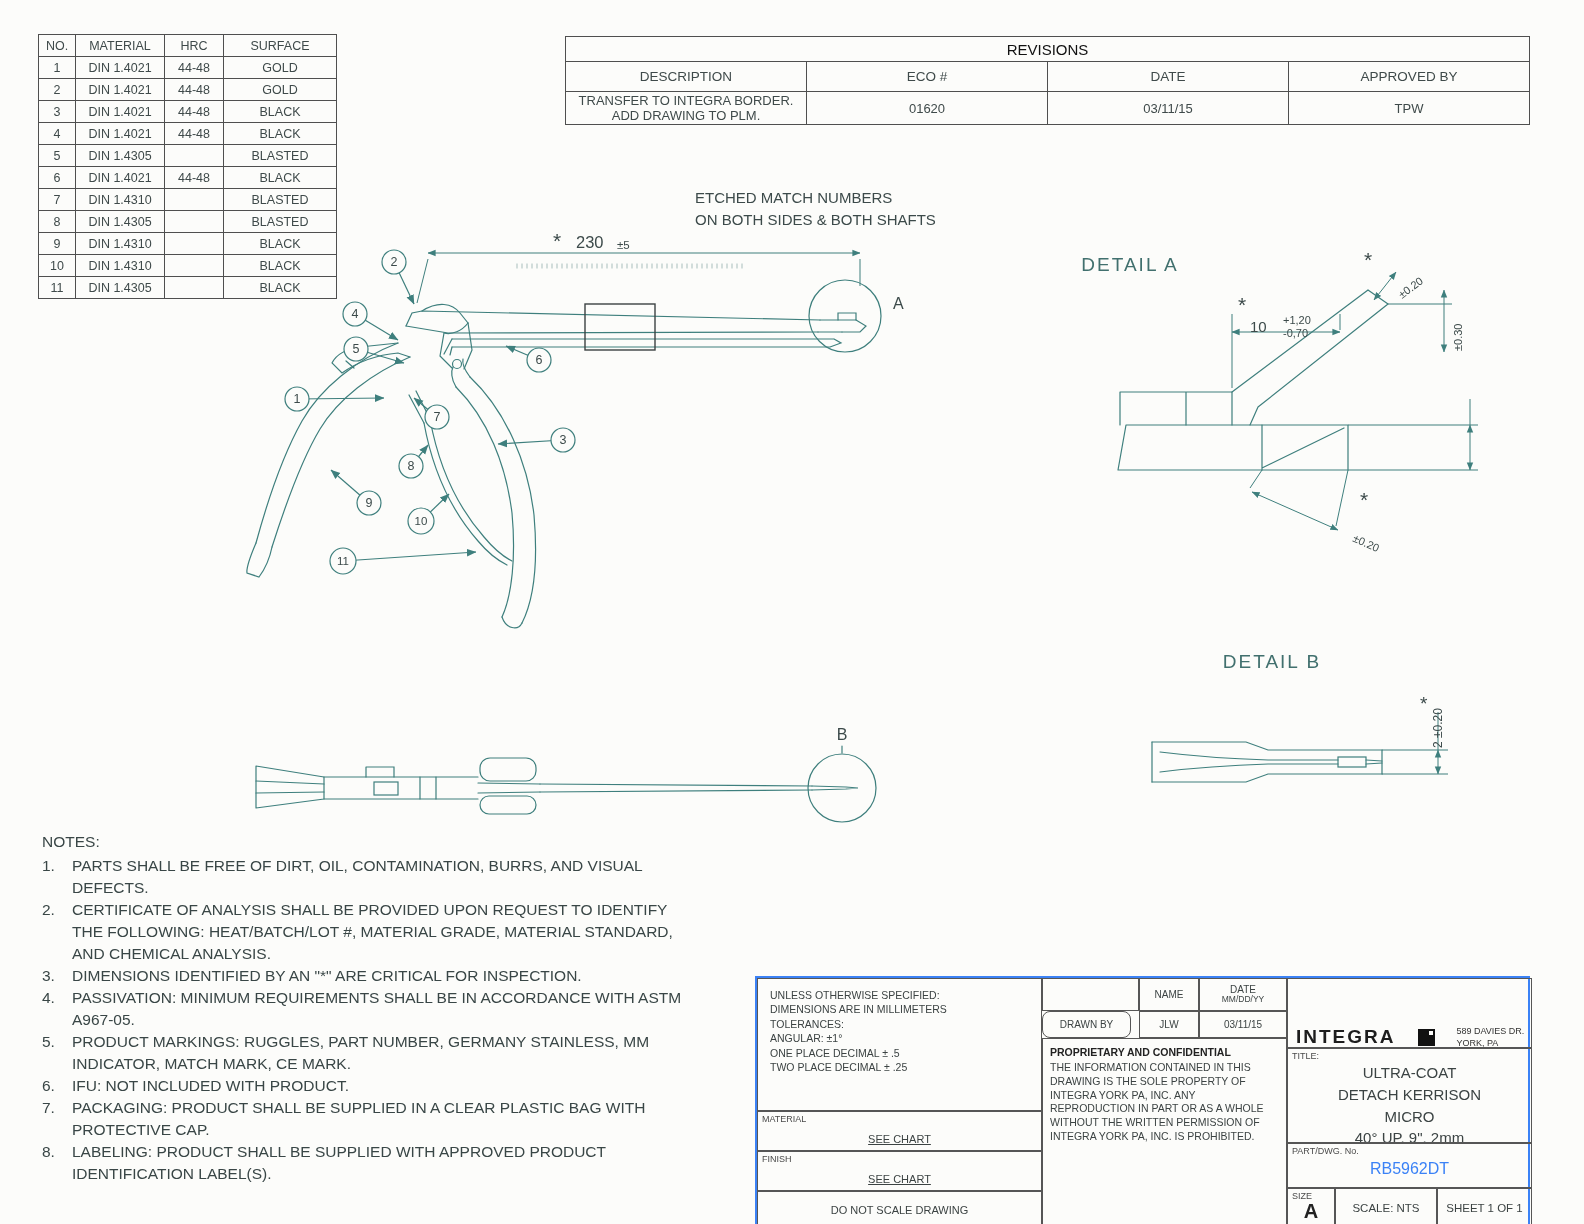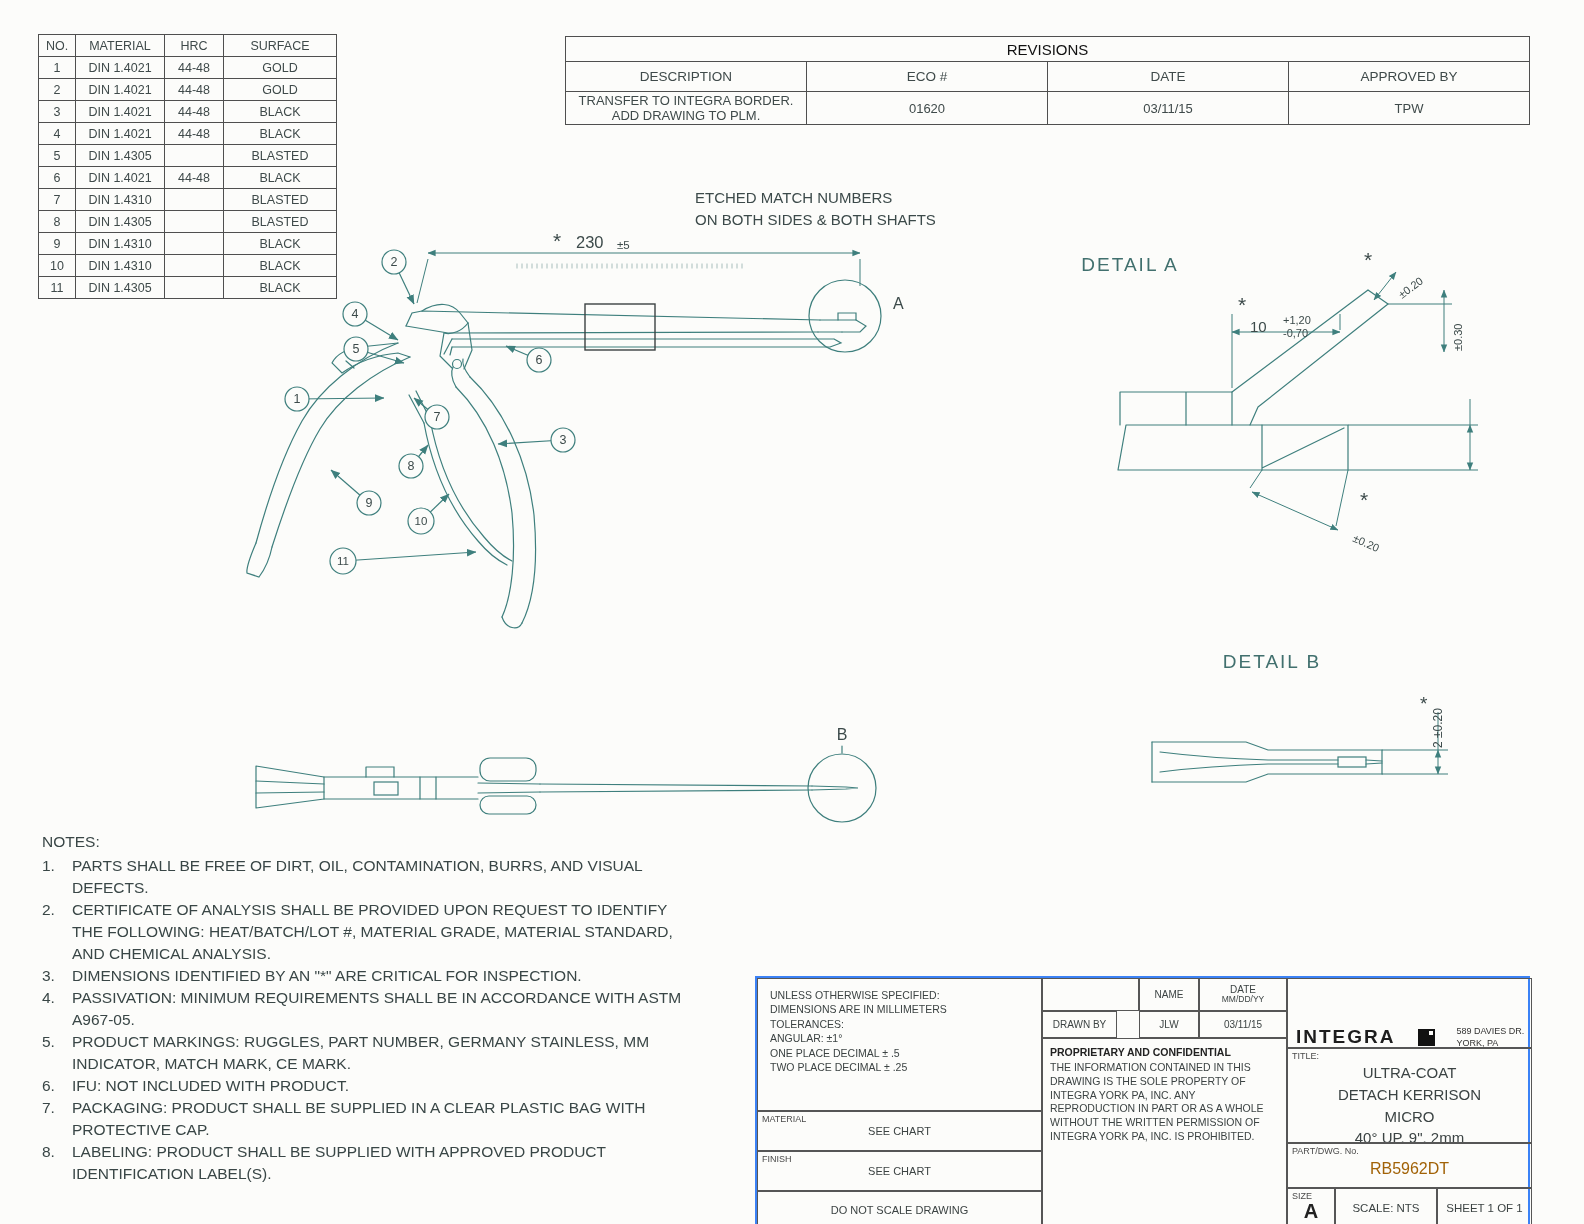--- a/index.html
+++ b/index.html
@@ -32,32 +32,32 @@
   .note-text{flex:1;}
 
   
   .tb{position:absolute;left:755px;top:976px;width:775px;height:250px;
       border:2px solid #3b82f6;font-size:11px;color:#3c4343;box-sizing:border-box;}
   .tb-box{position:absolute;border:1px solid #565656;box-sizing:border-box;overflow:hidden;}
   .tb-corner-label{position:absolute;left:4px;top:2px;font-size:9px;color:#4a4a4a;}
   .tb-center{display:flex;align-items:center;justify-content:center;width:100%;height:100%;
              text-align:center;}
   .tol-box{padding:9px 4px 0 12px;font-size:10.5px;line-height:1.38;}
-  .seechart{padding-top:0;}
+  .seechart{padding-top:8px;text-decoration:underline;}
   .hdr-cell{font-size:10px;}
   .date-fmt{font-size:8.5px;line-height:1.1;}
   .prop-box{padding:7px 7px;font-size:10.5px;line-height:1.32;}
   .prop-title{font-weight:700;margin-bottom:1px;font-size:10.5px;color:#222;}
   .logo-row{display:flex;align-items:center;padding:10px 6px 0 8px;gap:22px;}
   .logo-text{font-size:19px;letter-spacing:2px;font-weight:600;color:#1d1d1d;}
   .logo-mark{width:17px;height:17px;background:#111;position:relative;flex:none;}
   .logo-mark:before{content:"";position:absolute;right:2px;top:2px;width:4px;height:4px;background:#fcfcfa;}
   .addr{font-size:9px;line-height:1.35;color:#333;margin-top:36px;}
   .title-lines{padding-top:13px;text-align:center;font-size:15px;line-height:1.45;color:#3b4343;}
-  .part-num{padding-top:16px;text-align:center;font-size:16px;color:#a16207;}
+  .part-num{padding-top:16px;text-align:center;font-size:16px;color:#3b82f6;}
   .size-val{font-size:20px;font-weight:700;color:#222;text-align:center;padding-top:11px;}
   .small-center{font-size:11.5px;}
 </style>
 </head>
 <body>
 
 <div class="sheet">
 
   <svg width="1584" height="1224" viewBox="0 0 1584 1224">
     <defs>
@@ -407,21 +407,21 @@
     <div class="tb-box hdr-cell" style="left:382px;top:0;width:60px;height:33px;">
       <div class="tb-center">NAME</div>
     </div>
     <div class="tb-box hdr-cell" style="left:442px;top:0;width:88px;height:33px;">
       <div class="tb-center" style="flex-direction:column;">
         <div>DATE</div>
         <div class="date-fmt">MM/DD/YY</div>
       </div>
     </div>
 
-    <div class="tb-box hdr-cell" style="left:285px;top:33px;width:75px;height:27px;">
+    <div class="tb-box hdr-cell" style="left:285px;top:33px;width:89px;height:27px;border-radius:8px;">
       <div class="tb-center">DRAWN BY</div>
     </div>
     <div class="tb-box hdr-cell" style="left:382px;top:33px;width:60px;height:27px;">
       <div class="tb-center">JLW</div>
     </div>
     <div class="tb-box hdr-cell" style="left:442px;top:33px;width:88px;height:27px;">
       <div class="tb-center">03/11/15</div>
     </div>
 
     <div class="tb-box prop-box" style="left:285px;top:60px;width:245px;height:190px;">

